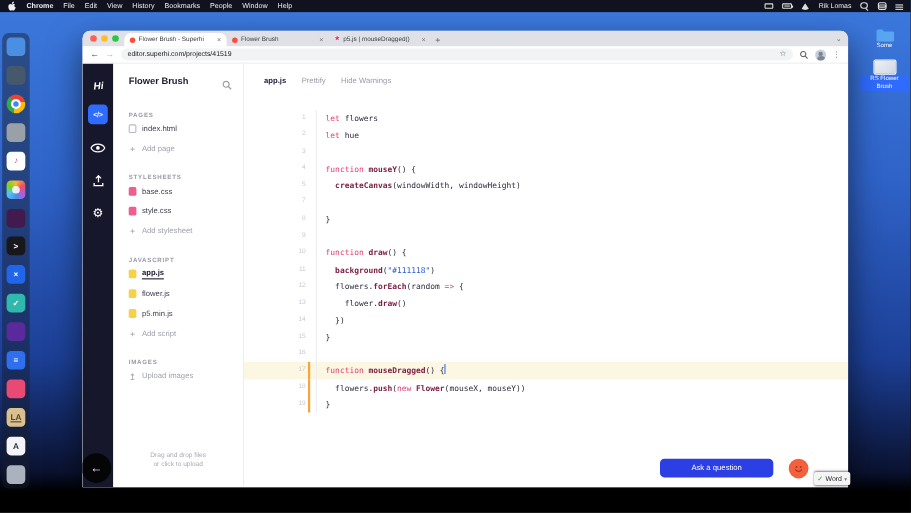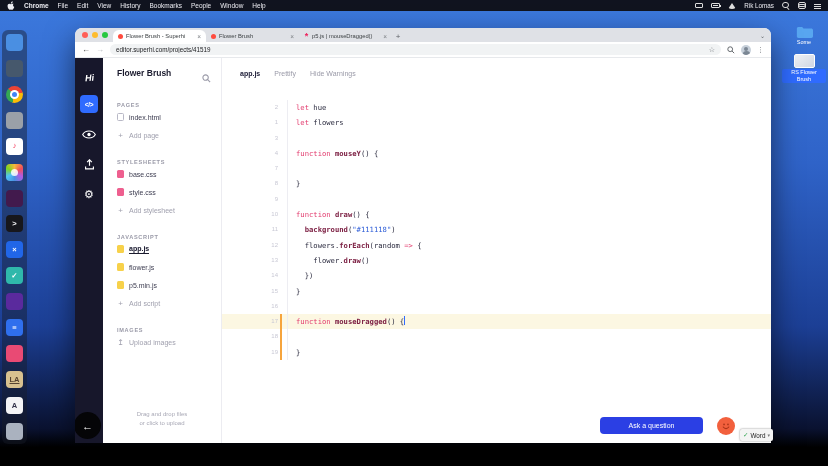--- a/index.html
+++ b/index.html
@@ -314,34 +314,38 @@
       <div class="editor">
         <div class="ed-header">
           <span class="ed-tab">app.js</span>
           <span class="ed-actions" style="display:flex;gap:14px">
               <span class="ed-action">Prettify</span>
               <span class="ed-action">Hide Warnings</span>
             </span>
         </div>
         <div class="code">
             <div class="line">
+              <span class="gutter">1</span>
+              <span class="codeline"><span class="tok-k">let</span><span class="tok-p"> flowers</span></span>
+            </div>
+            <div class="line">
               <span class="gutter">2</span>
               <span class="codeline"><span class="tok-k">let</span><span class="tok-p"> hue</span></span>
             </div>
             <div class="line">
-              <span class="gutter">1</span>
-              <span class="codeline"><span class="tok-k">let</span><span class="tok-p"> flowers</span></span>
-            </div>
-            <div class="line">
               <span class="gutter">3</span>
               <span class="codeline"></span>
             </div>
             <div class="line">
               <span class="gutter">4</span>
               <span class="codeline"><span class="tok-k">function </span><span class="tok-f">mouseY</span><span class="tok-p">() {</span></span>
+            </div>
+            <div class="line">
+              <span class="gutter">5</span>
+              <span class="codeline"><span class="tok-p">  </span><span class="tok-f">createCanvas</span><span class="tok-p">(windowWidth, windowHeight)</span></span>
             </div>
             <div class="line">
               <span class="gutter">7</span>
             </div>
             <div class="line">
               <span class="gutter">8</span>
               <span class="codeline"><span class="tok-p">}</span></span>
             </div>
             <div class="line">
               <span class="gutter">9</span>
@@ -374,20 +378,21 @@
             <div class="line">
               <span class="gutter">16</span>
               <span class="codeline"></span>
             </div>
             <div class="line active-line changed">
               <span class="gutter">17</span>
               <span class="codeline"><span class="tok-k">function </span><span class="tok-f">mouseDragged</span><span class="tok-p">() {</span><span class="caret"></span></span>
             </div>
             <div class="line changed">
               <span class="gutter">18</span>
+              <span class="codeline"><span class="tok-p">  flowers.</span><span class="tok-f">push</span><span class="tok-p">(</span><span class="tok-k">new</span><span class="tok-p"> </span><span class="tok-f">Flower</span><span class="tok-p">(mouseX, mouseY))</span></span>
             </div>
             <div class="line changed">
               <span class="gutter">19</span>
               <span class="codeline"><span class="tok-p">}</span></span>
             </div>
           </div>
       </div>
 
       <div class="ask-btn">Ask a question</div>
       <div class="smiley">

